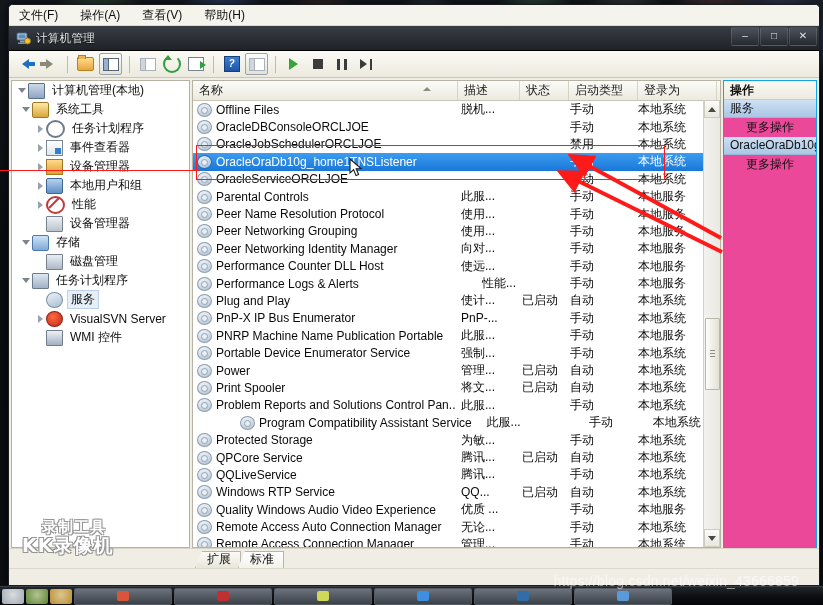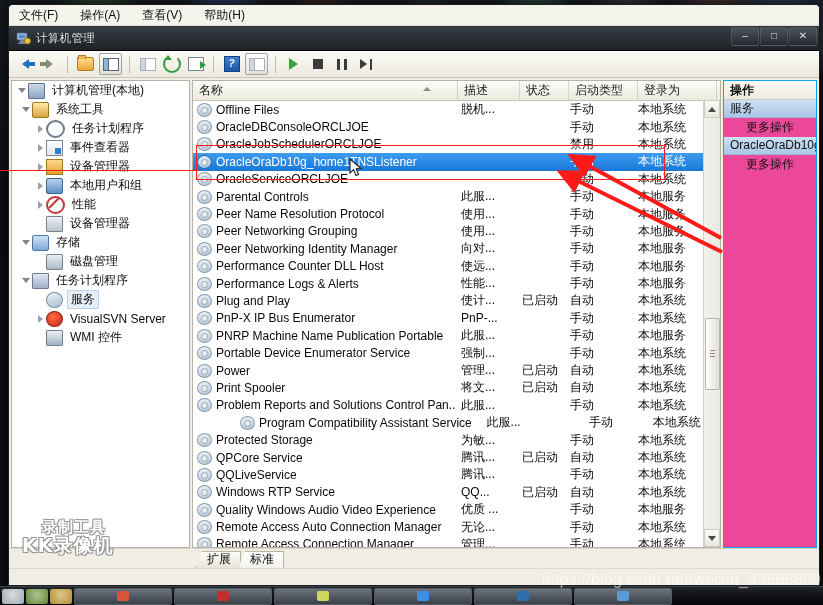--- a/index.html
+++ b/index.html
@@ -230,22 +230,22 @@
   
   #wm-kk{
     position:absolute;left:22px;top:520px;z-index:45;
     font-family:"DejaVu Sans",sans-serif;font-weight:bold;color:#ffffff;
     text-shadow:1px 1px 0 #8d8d8d,-1px -1px 0 #8d8d8d,1px -1px 0 #8d8d8d,-1px 1px 0 #8d8d8d;
     line-height:1.05;opacity:.92;
   }
   #wm-kk .l1{font-size:15px;padding-left:20px;letter-spacing:1px;}
   #wm-kk .l2{font-size:19px;letter-spacing:1px;}
   #wm-url{
-    position:absolute;right:2px;bottom:16px;z-index:46;
-    font-size:16px;color:rgba(255,255,255,.55);font-family:"Liberation Sans",sans-serif;
+    position:absolute;right:24px;bottom:16px;z-index:46;
+    font-size:14px;color:rgba(255,255,255,.55);font-family:"Liberation Sans",sans-serif;
     letter-spacing:.2px;white-space:nowrap;
   }
 
   
   #cursor{position:absolute;left:349px;top:158px;z-index:50;pointer-events:none;}
 </style>
 </head>
 <body>
 
 <div id="desktop"></div>
@@ -526,21 +526,21 @@
             <div class="c-desc" style="width: 55px;">使远...</div>
             <div class="c-status" style="width: 42px;"></div>
             <div class="c-start" style="width: 62px;">手动</div>
             <div class="c-logon" style="width: 72px;">本地服务</div>
           </div>
           <div class="row">
             <div class="c-name" style="width: 258px;">
               <span class="gico"></span>
               <span>Performance Logs &amp; Alerts</span>
             </div>
-            <div class="c-desc" style="width: 55px;">性能...</div>
+            <div class="c-desc" style="width: 55px; text-align: right;">性能...</div>
             <div class="c-status" style="width: 42px;"></div>
             <div class="c-start" style="width: 62px;">手动</div>
             <div class="c-logon" style="width: 72px;">本地服务</div>
           </div>
           <div class="row">
             <div class="c-name" style="width: 258px;">
               <span class="gico"></span>
               <span>Plug and Play</span>
             </div>
             <div class="c-desc" style="width: 55px;">使计...</div>

